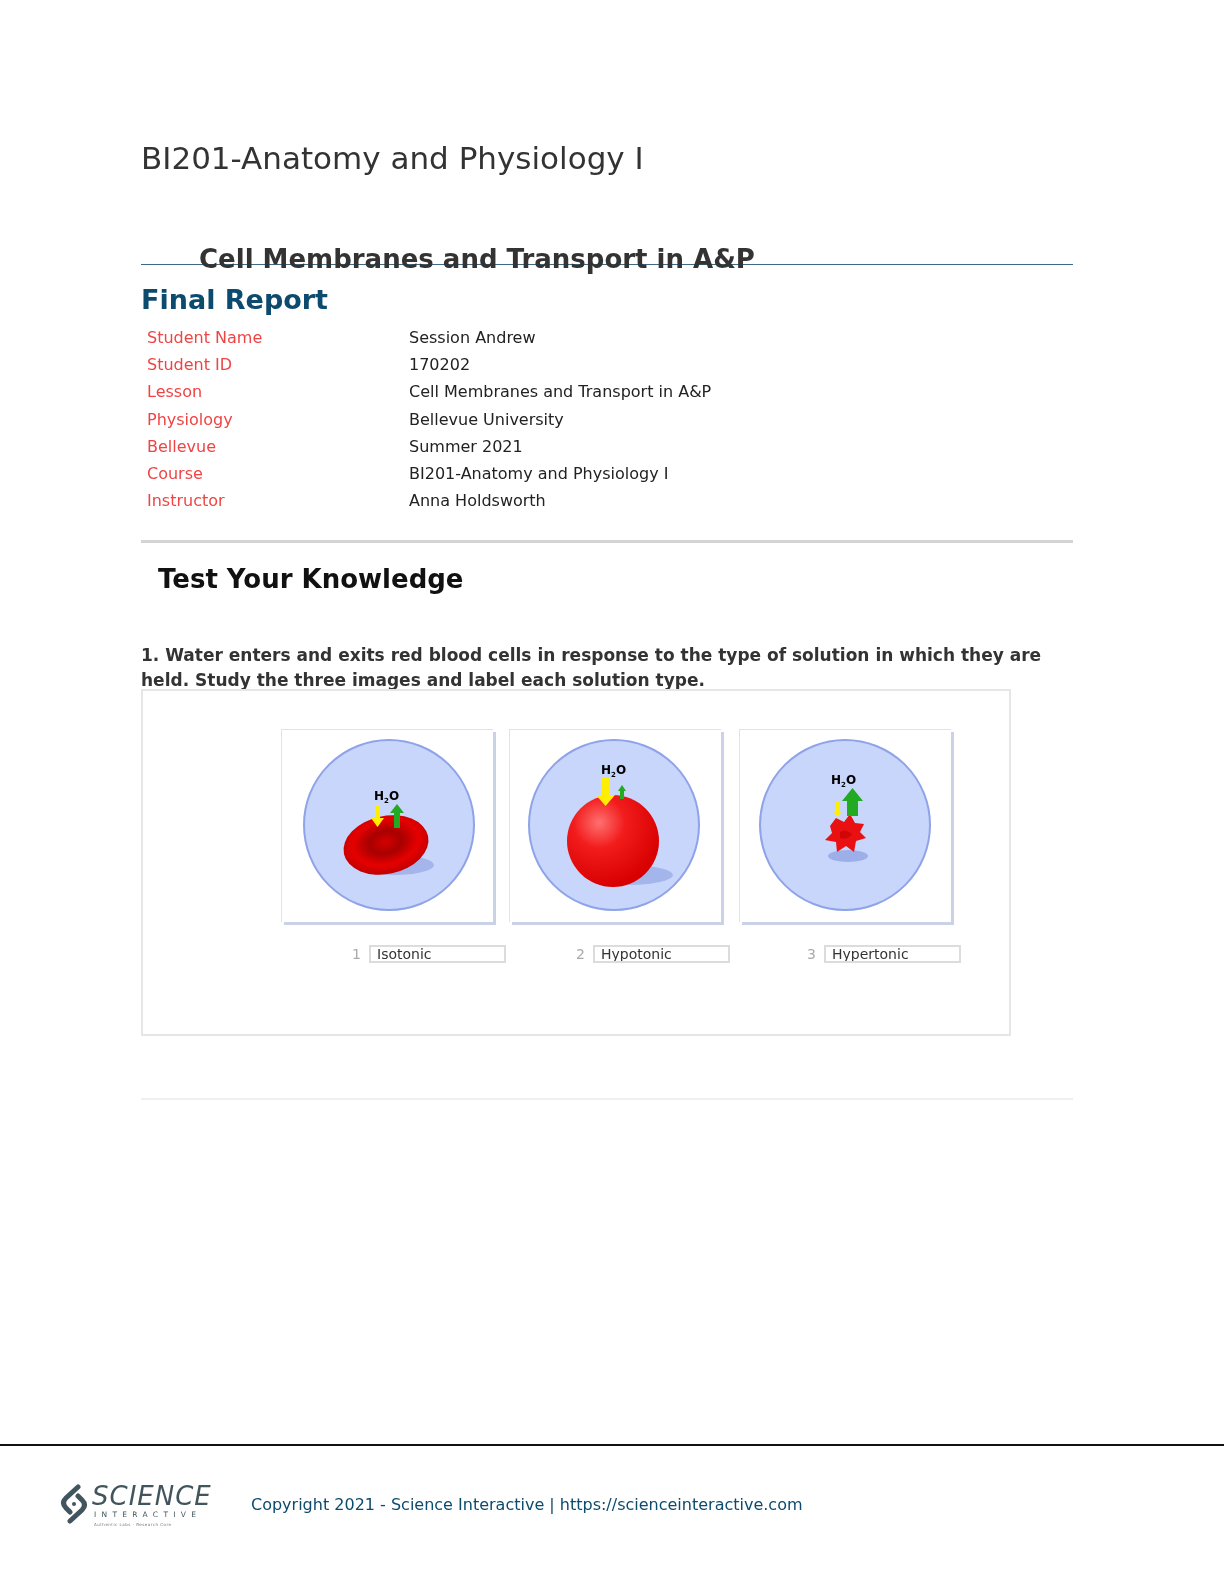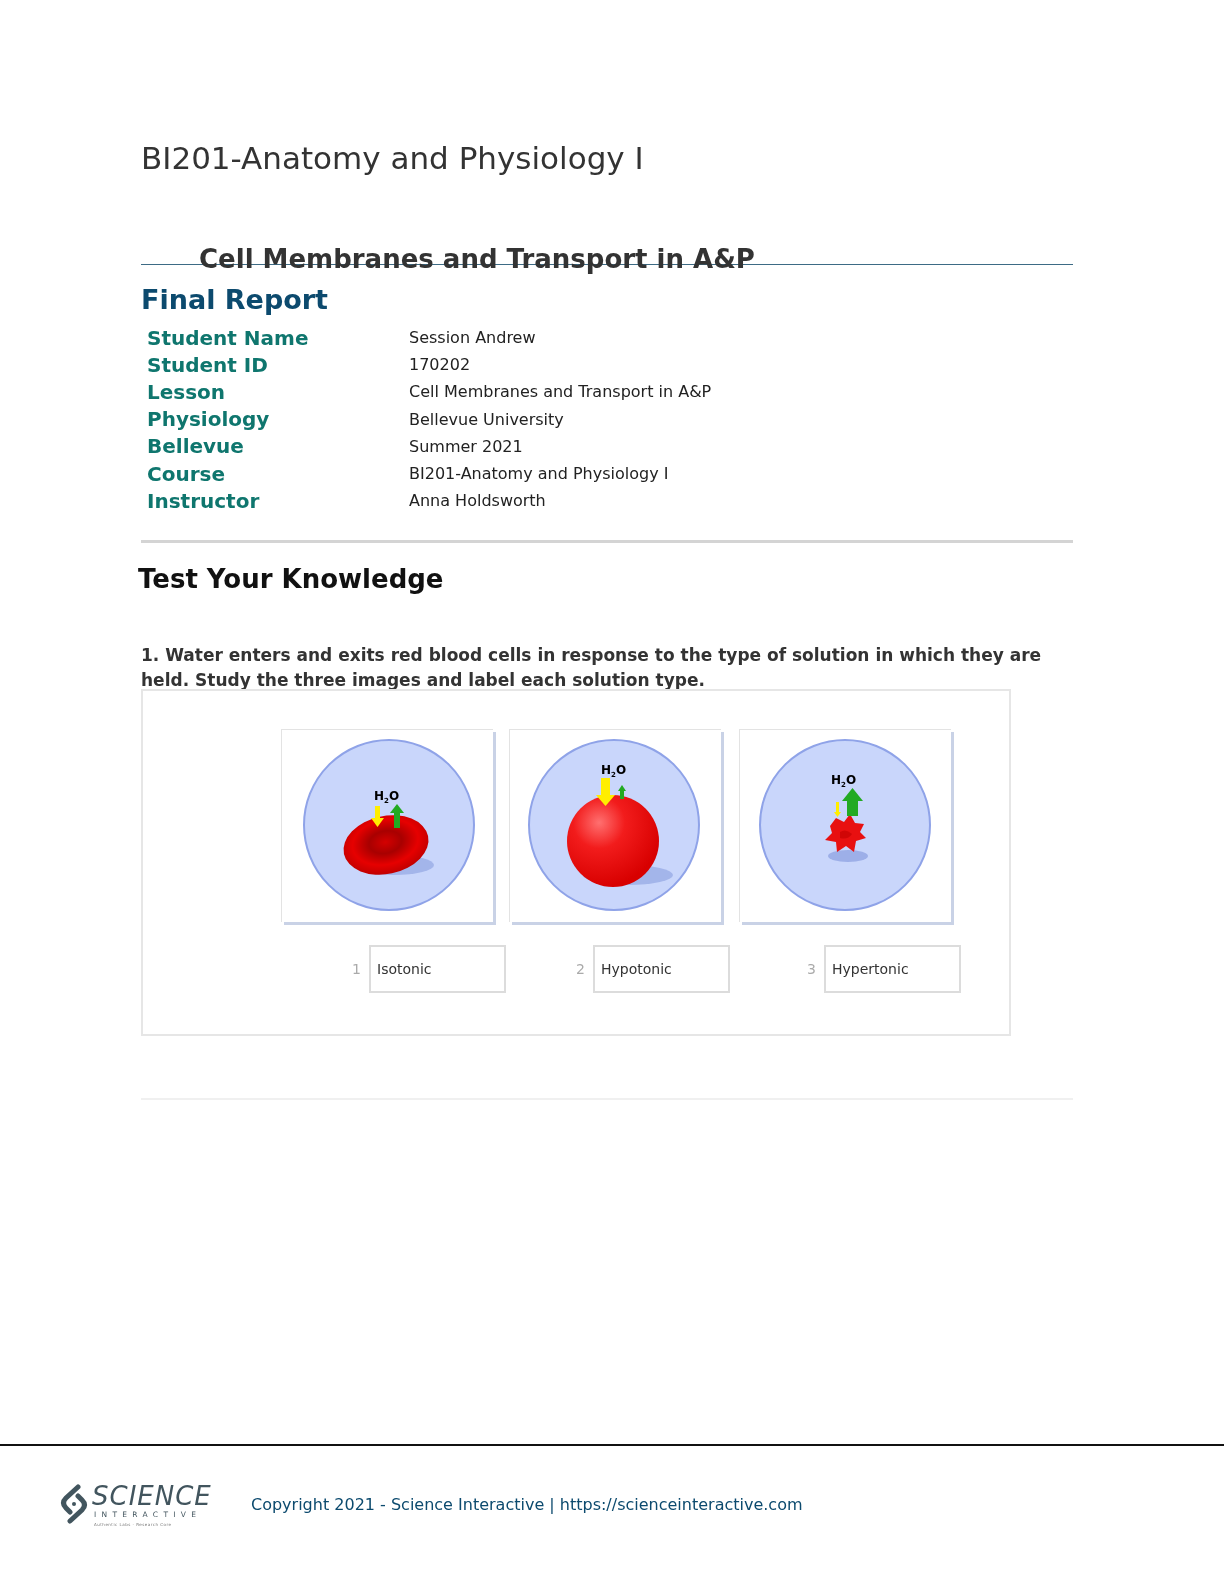--- a/index.html
+++ b/index.html
@@ -7,33 +7,33 @@
     width: 1224px; height: 1584px; background: #ffffff; position: relative;
     font-family: "DejaVu Sans", sans-serif; color: #222; overflow: hidden;
   }
   .abs { position: absolute; }
   .course-title { left: 141px; top: 140px; font-size: 31px; color: #333; font-weight: normal; }
   .lesson-rule { left: 141px; top: 264px; width: 932px; height: 1px; background: #3d6b85; }
   .lesson-title { left: 199px; top: 244px; font-size: 26px; color: #333; }
   .report-title { left: 141px; top: 284px; font-size: 27px; color: #0c4a6e; }
   .info-table { left: 147px; top: 324px; width: 700px; }
   .info-row { display: flex; height: 27.2px; align-items: center; }
-  .info-label { width: 262px; font-weight: bold; font-size: 20px; color: #0f766e; }
+  .info-label { width: 262px; font-weight: normal; font-size: 16px; color: #ef4444; }
   .info-value { font-size: 16px; color: #222; }
   .sep-rule { left: 141px; top: 540px; width: 932px; height: 3px; background: #d4d4d4; }
-  .section-title { left: 138px; top: 564px; font-size: 26px; color: #111; }
+  .section-title { left: 158px; top: 564px; font-size: 26px; color: #111; }
   .question { left: 141px; top: 627px; width: 940px; font-size: 17px; font-weight: bold; color: #333; line-height: 25px; margin-top: 16px; }
   .activity-box { left: 141px; top: 689px; width: 870px; height: 347px; border: 2px solid #e6e6e6; background: #fff; }
   .cell-card { position: absolute; top: 38px; width: 212px; height: 193px; background: #fff;
     border-top: 1px solid #e3e3e3; border-left: 1px solid #e3e3e3;
     box-shadow: 3px 3px 0 #c9d2e6; }
   .cell-card svg { position: absolute; left: 0; top: 0; }
   .answer-row { position: absolute; top: 254px; display: flex; align-items: center; }
   .answer-num { font-size: 14px; color: #aaa; width: 24px; text-align: right; margin-right: 8px; }
-  .answer-input { width: 137px; height: 48px; border: 2px solid #dcdcdc; padding: 2px 6px;
+  .answer-input { width: 137px; height: 18px; border: 2px solid #dcdcdc; padding: 2px 6px;
     font-family: "DejaVu Sans", sans-serif; font-size: 14px; color: #333; background: #fff; }
   .bottom-rule { left: 141px; top: 1098px; width: 932px; height: 2px; background: #f0f0f0; }
   .footer-rule { left: 0; top: 1444px; width: 1224px; height: 2px; background: #111; }
   .footer-logo { left: 58px; top: 1484px; width: 160px; height: 50px; }
   .logo-word { position: absolute; left: 34px; top: -3px; font-size: 26px; color: #42555e; letter-spacing: 1px; font-weight: 300; font-style: italic; }
   .logo-sub { position: absolute; left: 36px; top: 26px; font-size: 7.5px; color: #42555e; letter-spacing: 5.3px; }
   .logo-tag { position: absolute; left: 36px; top: 38px; font-size: 4px; color: #777; letter-spacing: 0.5px; }
   .copyright { left: 251px; top: 1495px; font-size: 16px; color: #0c4a6e; }
 </style>
 </head>

